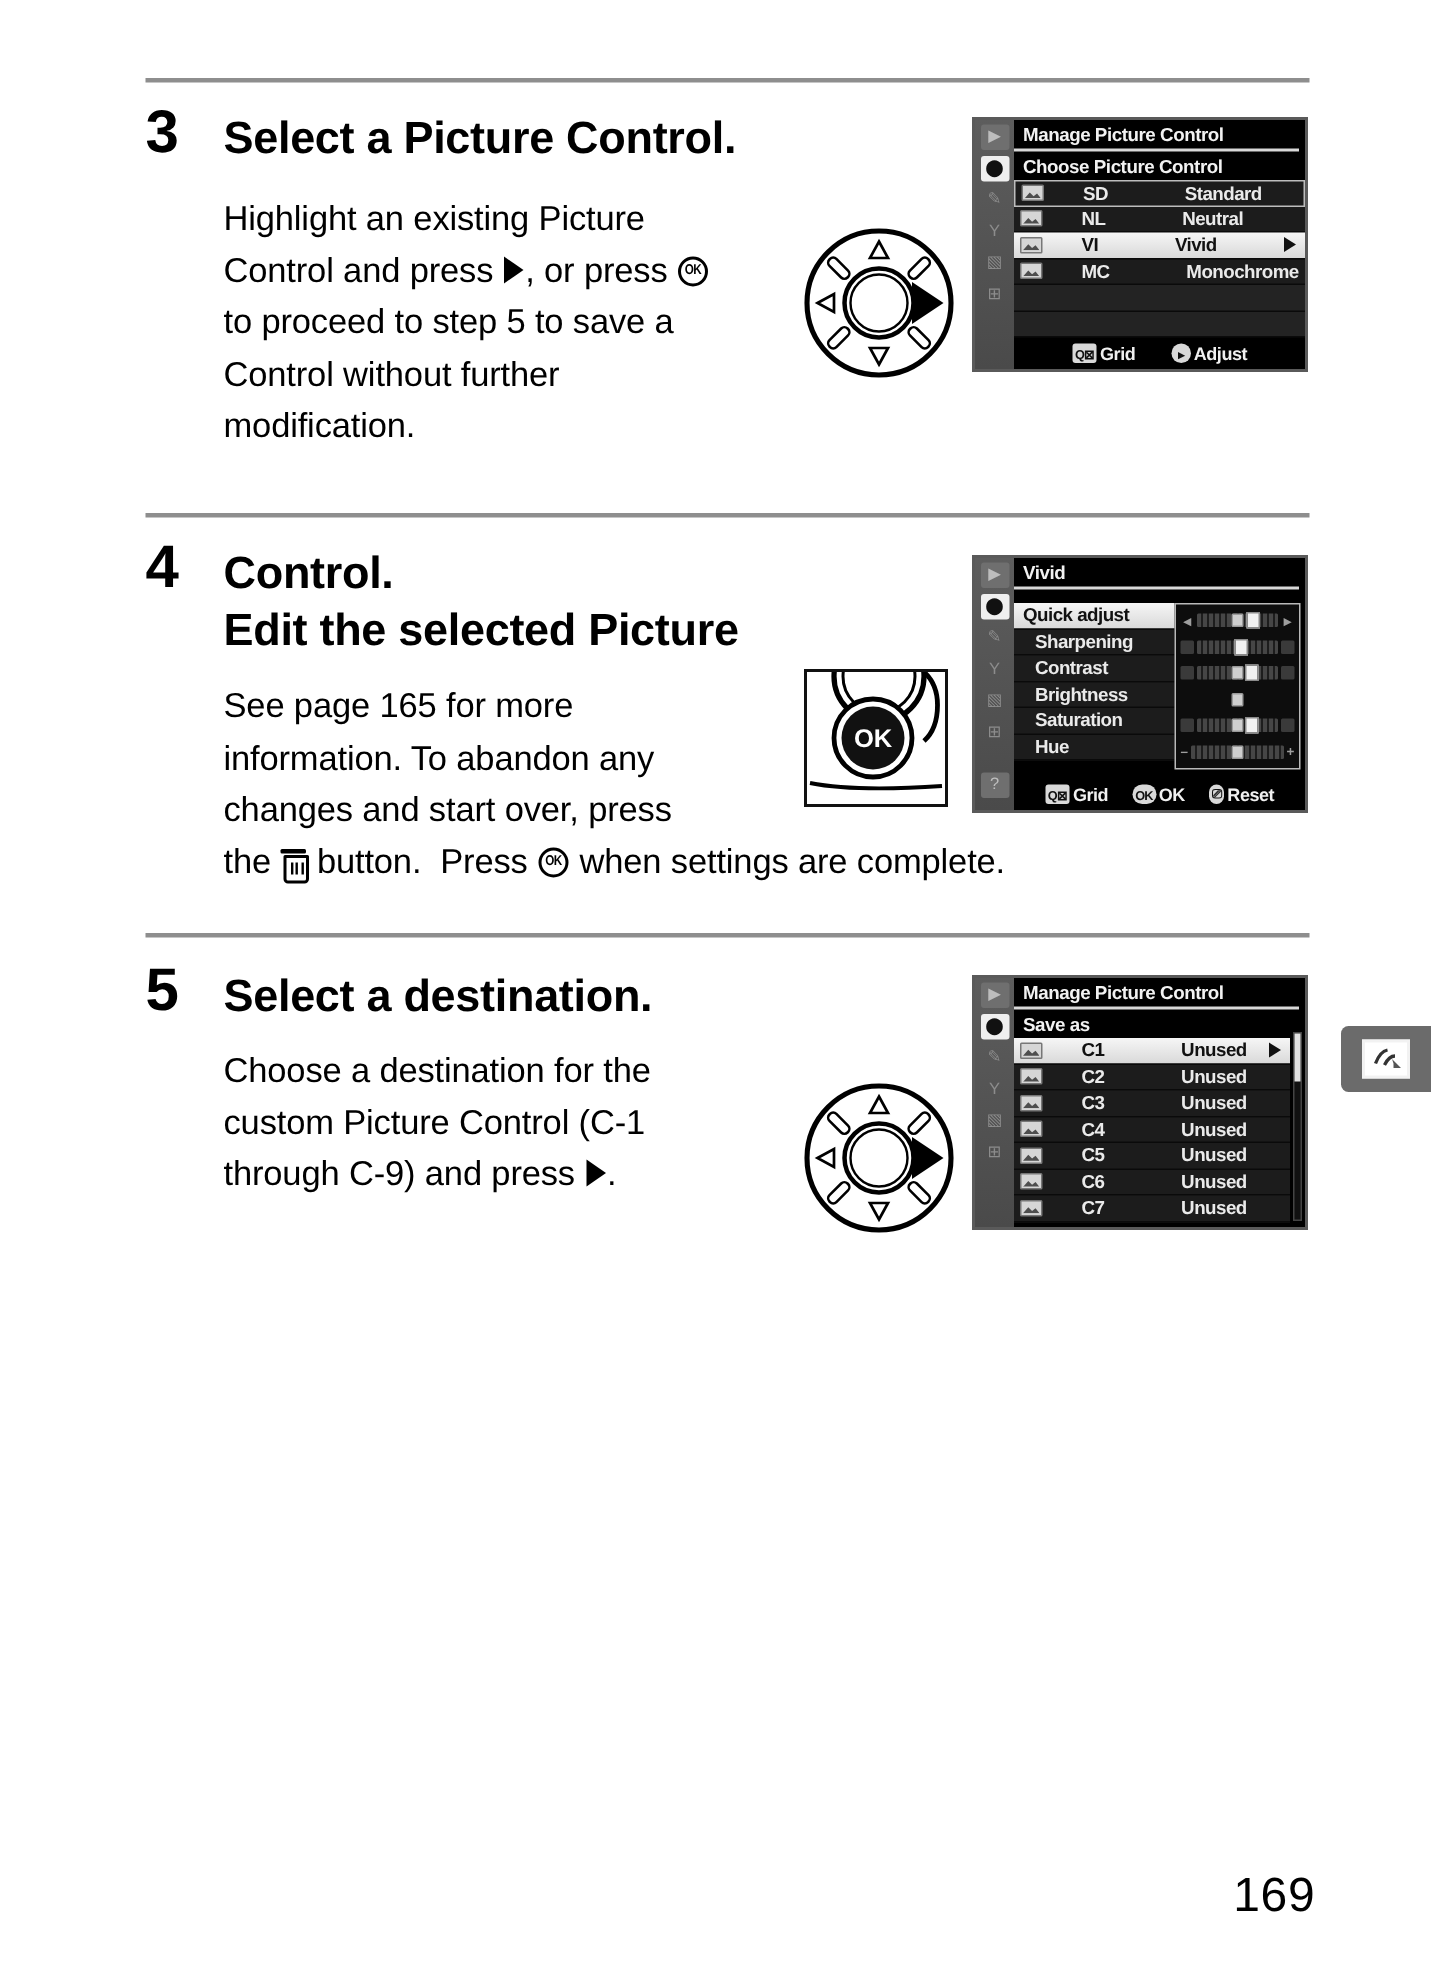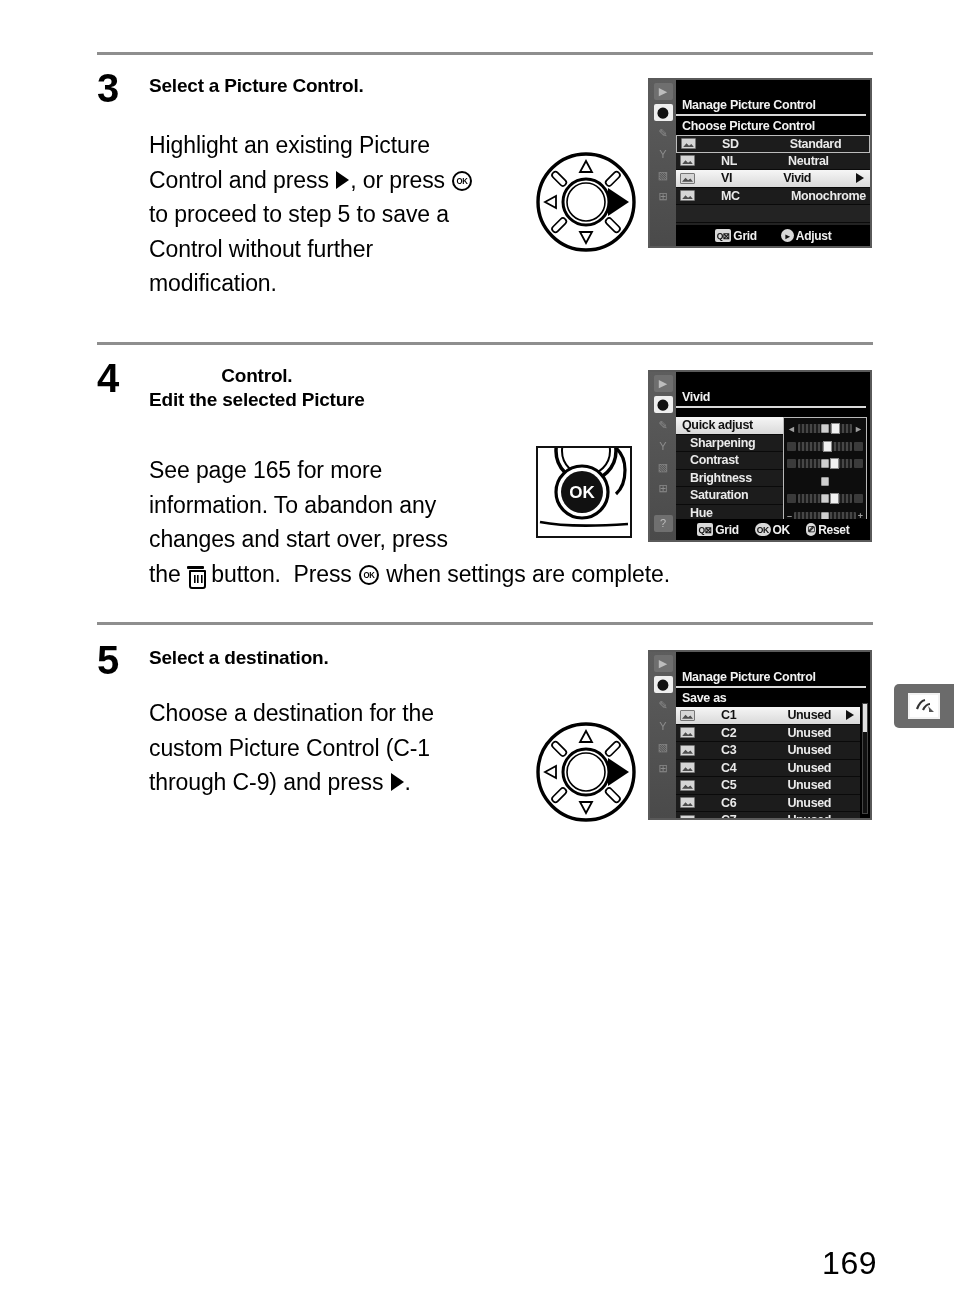--- a/index.html
+++ b/index.html
@@ -30,25 +30,24 @@
     left:0; top:0;
     font-size: 40px;
     font-weight: bold;
     letter-spacing:-1px;
     line-height: 1;
   }
   .step-head {
     position:absolute;
     left: 52px;
     top: 6px;
-    font-size: 19px;
+    font-size: 30px;
     font-weight: bold;
     line-height: 1.28;
     letter-spacing: -0.2px;
-    text-align: center;
   }
   .step-body {
     position:absolute;
     left: 52px;
     font-size: 23px;
     line-height: 1.50;
     letter-spacing: -0.1px;
     font-weight: 400;
   }
 
@@ -135,21 +134,21 @@
     position:relative;
     display:flex; align-items:center; justify-content:center;
     font-size: 11px;
     color:#bdbdbd;
     line-height:1;
     overflow:hidden;
   }
   .sideicon.active { background:#efefef; color:#111; }
   .sideicon.dim { background: transparent; color:#8c8c8c; }
 
-  .lcd-main { flex:1 1 auto; position:relative; color:#e9e9e9;margin-top:15px; }
+  .lcd-main { flex:1 1 auto; position:relative; color:#e9e9e9; }
 
   .lcd-title {
     font-size: 12.5px;
     font-weight: bold;
     padding: 3px 0 2px 6px;
     letter-spacing:-0.3px;
     color:#f2f2f2;
     border-bottom: 2px solid #d8d8d8;
     margin-right: 4px;
   }

